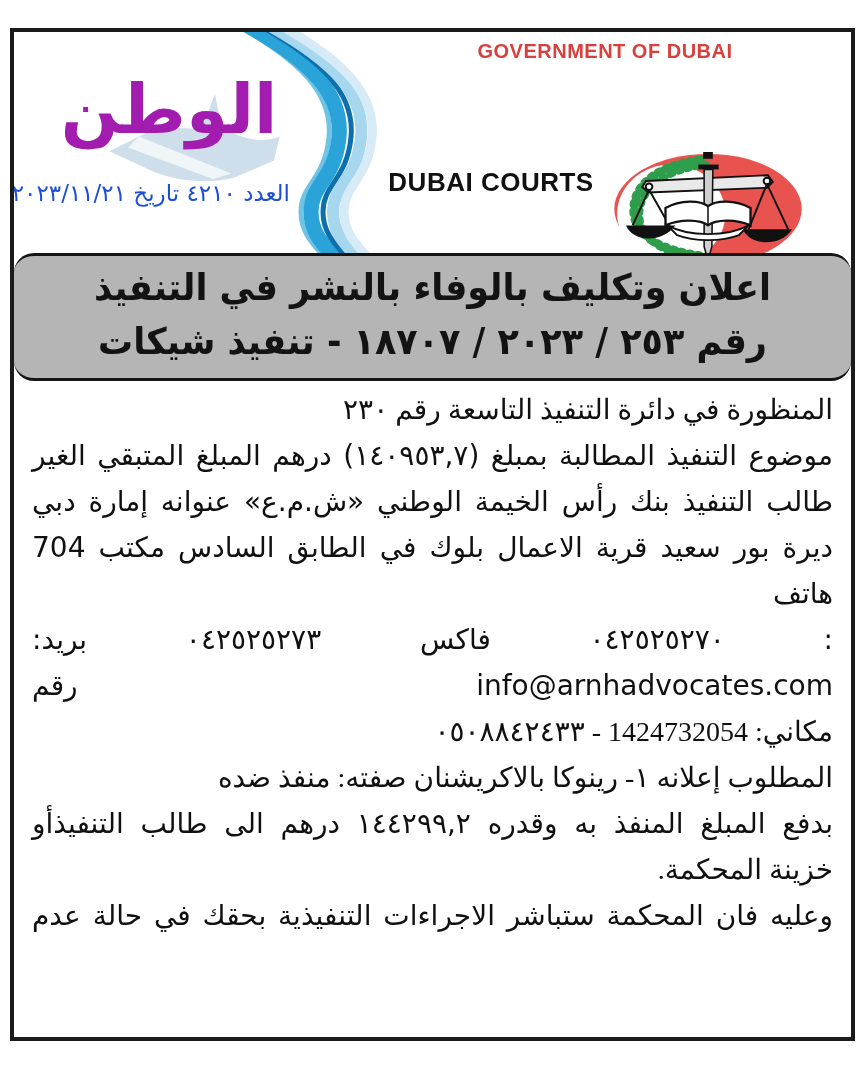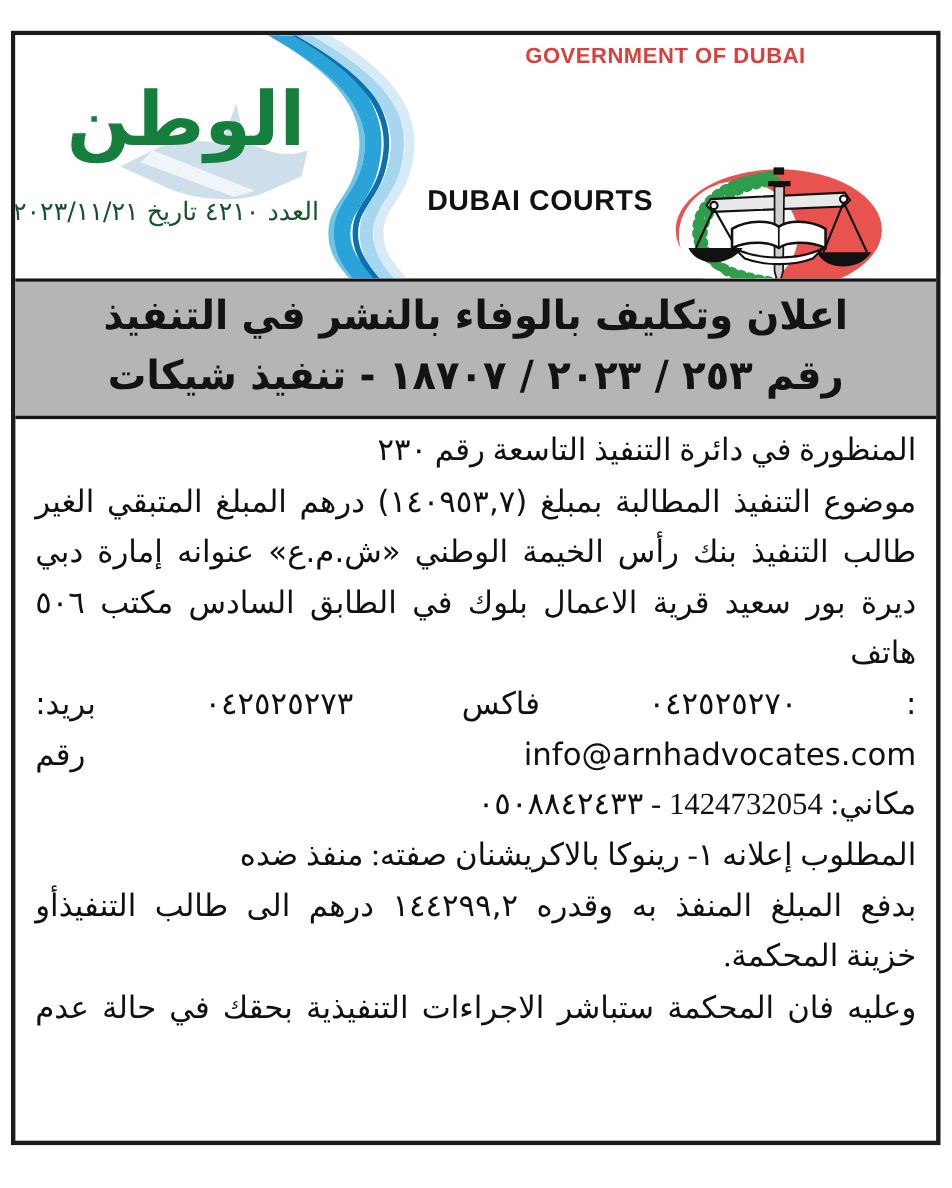--- a/index.html
+++ b/index.html
@@ -5,37 +5,37 @@
   html,body{margin:0;padding:0;background:#ffffff;}
   .page{position:relative;width:865px;height:1080px;background:#fff;overflow:hidden;
         font-family:"DejaVu Sans",sans-serif;color:#141414;}
   .frame{position:absolute;left:10px;top:28px;width:837px;height:1005px;
          border:4px solid #1b1b1b;background:#fff;}
   
   .header{position:relative;width:100%;height:221px;background:#fff;overflow:hidden;}
   .masthead{position:absolute;left:0;top:0;width:300px;height:221px;}
   .map-watermark{position:absolute;left:88px;top:42px;width:185px;height:125px;opacity:.5;}
   .paper-name{position:absolute;left:30px;top:38px;width:250px;text-align:center;
-              font-size:68px;font-weight:800;letter-spacing:-2px;color:#15803d;direction:rtl;}
+              font-size:68px;font-weight:800;letter-spacing:-2px;color:#a21caf;direction:rtl;}
   .issue{position:absolute;left:4px;top:148px;width:272px;text-align:center;
-         font-size:23px;color:#14532d;direction:rtl;white-space:nowrap;}
+         font-size:23px;color:#1d4ed8;direction:rtl;white-space:nowrap;}
   .wave{position:absolute;left:196px;top:0;width:190px;height:221px;}
   .gov{position:absolute;left:436px;top:6px;width:310px;text-align:center;}
   .gov-ar{font-size:45px;font-weight:700;line-height:62px;direction:rtl;}
   .gov-en{font-family:"Liberation Sans",sans-serif;font-size:20px;font-weight:700;
           letter-spacing:.5px;margin-top:2px;}
   .courts{position:absolute;left:366px;top:112px;width:460px;display:flex;align-items:flex-start;}
   .courts-text{width:222px;text-align:center;padding-top:22px;}
   .courts-ar{font-size:28px;font-weight:700;direction:rtl;line-height:34px;color:#111;}
   .courts-en{font-family:"Liberation Sans",sans-serif;font-size:26px;font-weight:900;
              letter-spacing:.5px;line-height:32px;color:#111;}
   .emblem{width:196px;height:114px;margin-left:8px;margin-top:8px;}
   
   .banner{width:100%;box-sizing:border-box;border-top:3px solid #151515;border-bottom:3px solid #151515;
-          background:#b5b5b5;text-align:center;padding:5px 6px 9px;direction:rtl;}
+          background:#b5b5b5;text-align:center;padding:5px 6px 9px;direction:rtl;border-radius:20px;}
   .banner div{font-size:35px;font-weight:800;line-height:54px;color:#131313;
               transform:scaleY(1.04);}
   
   .notice{box-sizing:border-box;width:100%;padding:6px 18px 0 18px;direction:rtl;}
   .bline{font-size:28px;line-height:46px;color:#101010;white-space:normal;}
   .jl{text-align:justify;text-align-last:justify;}
   .rl{text-align:right;font-family:Liberation Serif, serif;}
 </style>
 </head>
 <body>
@@ -107,21 +107,21 @@
 
     <div class="banner">
       <div>اعلان وتكليف بالوفاء بالنشر في التنفيذ</div>
       <div>رقم ٢٥٣ / ٢٠٢٣ / ١٨٧٠٧ - تنفيذ شيكات</div>
     </div>
 
     <div class="notice">
       <div class="bline rl">المنظورة في دائرة التنفيذ التاسعة رقم ٢٣٠</div>
       <div class="bline jl">موضوع التنفيذ المطالبة بمبلغ (١٤٠٩٥٣,٧) درهم المبلغ المتبقي الغير</div>
       <div class="bline jl">طالب التنفيذ بنك رأس الخيمة الوطني «ش.م.ع» عنوانه إمارة دبي</div>
-      <div class="bline jl">ديرة بور سعيد قرية الاعمال بلوك في الطابق السادس مكتب ٥٠٦ هاتف</div>
+      <div class="bline jl">ديرة بور سعيد قرية الاعمال بلوك في الطابق السادس مكتب 704 هاتف</div>
       <div class="bline jl">: ٠٤٢٥٢٥٢٧٠ فاكس ٠٤٢٥٢٥٢٧٣ بريد: info@arnhadvocates.com رقم</div>
       <div class="bline rl">مكاني: 1424732054 - ٠٥٠٨٨٤٢٤٣٣</div>
       <div class="bline rl">المطلوب إعلانه ١- رينوكا بالاكريشنان صفته: منفذ ضده</div>
       <div class="bline jl">بدفع المبلغ المنفذ به وقدره ١٤٤٢٩٩,٢ درهم الى طالب التنفيذأو</div>
       <div class="bline rl">خزينة المحكمة.</div>
       <div class="bline jl">وعليه فان المحكمة ستباشر الاجراءات التنفيذية بحقك في حالة عدم</div>
 
     </div>
 
   </div>

